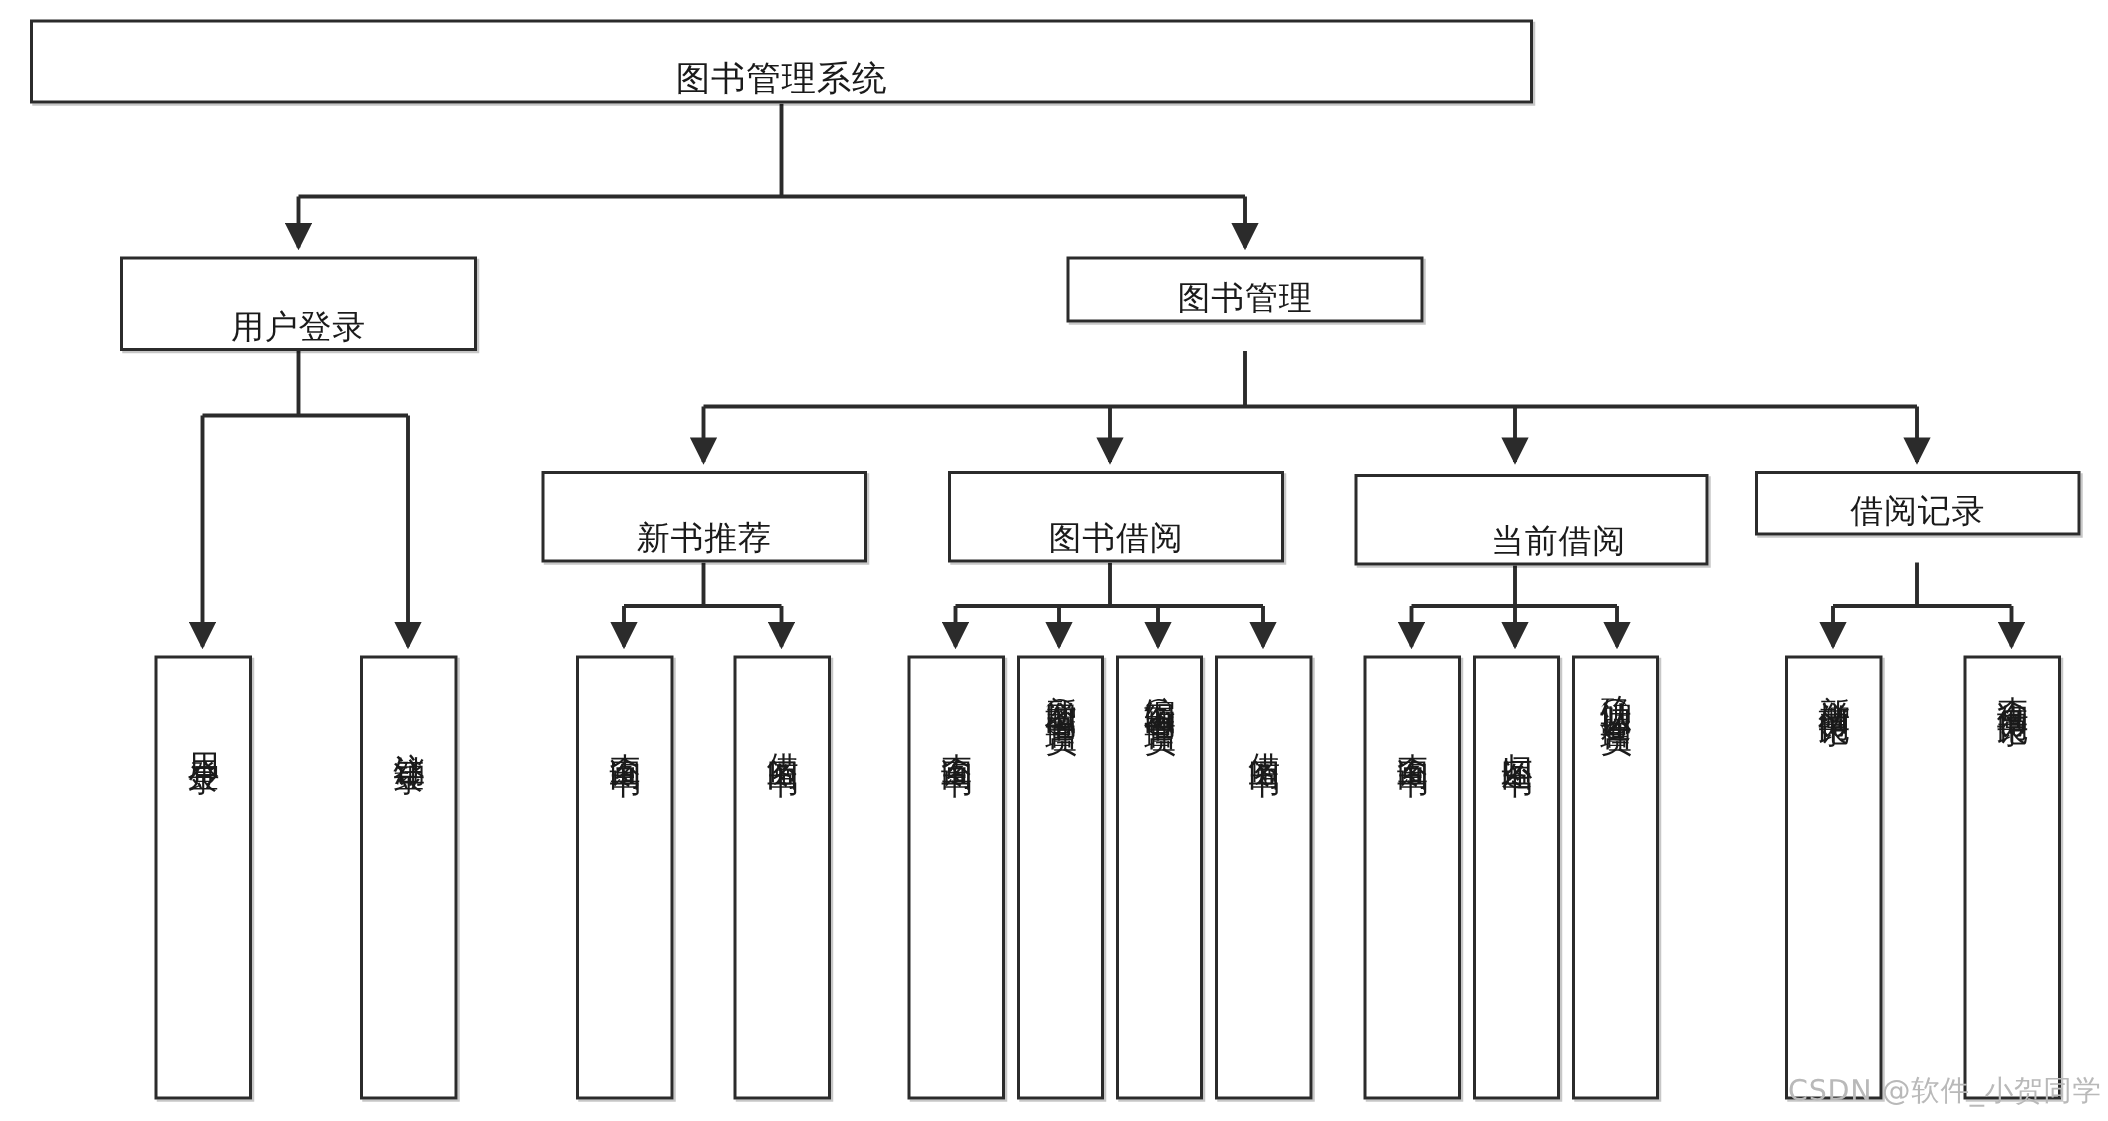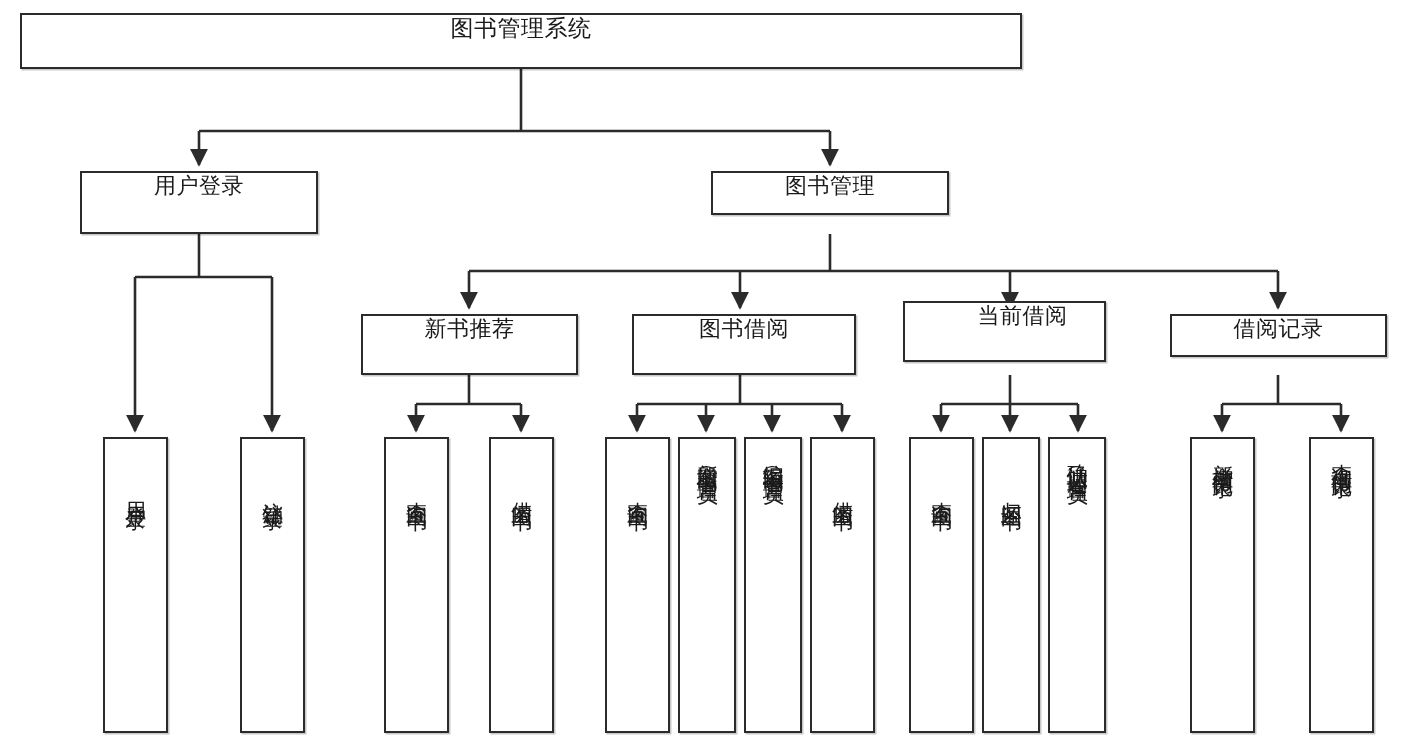--- a/index.html
+++ b/index.html
@@ -26,21 +26,21 @@
     height: 747px;
     pointer-events: none;
   }
   .node {
     position: absolute;
     box-sizing: border-box;
     background: #ffffff;
     border: 2px solid #2b2b2b;
     box-shadow: 1.5px 1.5px 0 rgba(0,0,0,0.22);
     display: flex;
-    align-items: flex-start;
+    align-items: flex-end;
     justify-content: center;
     color: #1a1a1a;
   }
   .node .label {
     text-align: center;
     line-height: 1.16;
     letter-spacing: 0.5px;
   }
   
   .node.h .label {
@@ -141,21 +141,21 @@
   <div class="node h" style="left:711px; top:171px; width:238px; height:44px;">
     <span class="label">图书管理</span>
   </div>
 
   <div class="node h" style="left:361px; top:314px; width:217px; height:61px;">
     <span class="label">新书推荐</span>
   </div>
   <div class="node h" style="left:632px; top:314px; width:224px; height:61px;">
     <span class="label">图书借阅</span>
   </div>
-  <div class="node h" style="left:903px; top:301px; width:203px; height:61px;padding-left:36px;">
+  <div class="node h" style="left:903px; top:316px; width:236px; height:61px;padding-left:36px;">
     <span class="label">当前借阅</span>
   </div>
   <div class="node h" style="left:1170px; top:314px; width:217px; height:43px;">
     <span class="label">借阅记录</span>
   </div>
 
   <div class="node v" style="left:103px; top:437px; width:65px; height:296px;">
     <span class="label">用户登录</span>
   </div>
   <div class="node v" style="left:240px; top:437px; width:65px; height:296px;">
@@ -192,14 +192,15 @@
     <span class="label">确认归还（管理员）</span>
   </div>
 
   <div class="node v tall" style="left:1190px; top:437px; width:65px; height:296px;">
     <span class="label">新增借阅记录</span>
   </div>
   <div class="node v tall" style="left:1309px; top:437px; width:65px; height:296px;">
     <span class="label">查询借阅记录</span>
   </div>
 
+  <div class="watermark" style="left:1192px; top:714px;">CSDN @软件_小贺同学</div>
 
 </div>
 
 </body></html>

